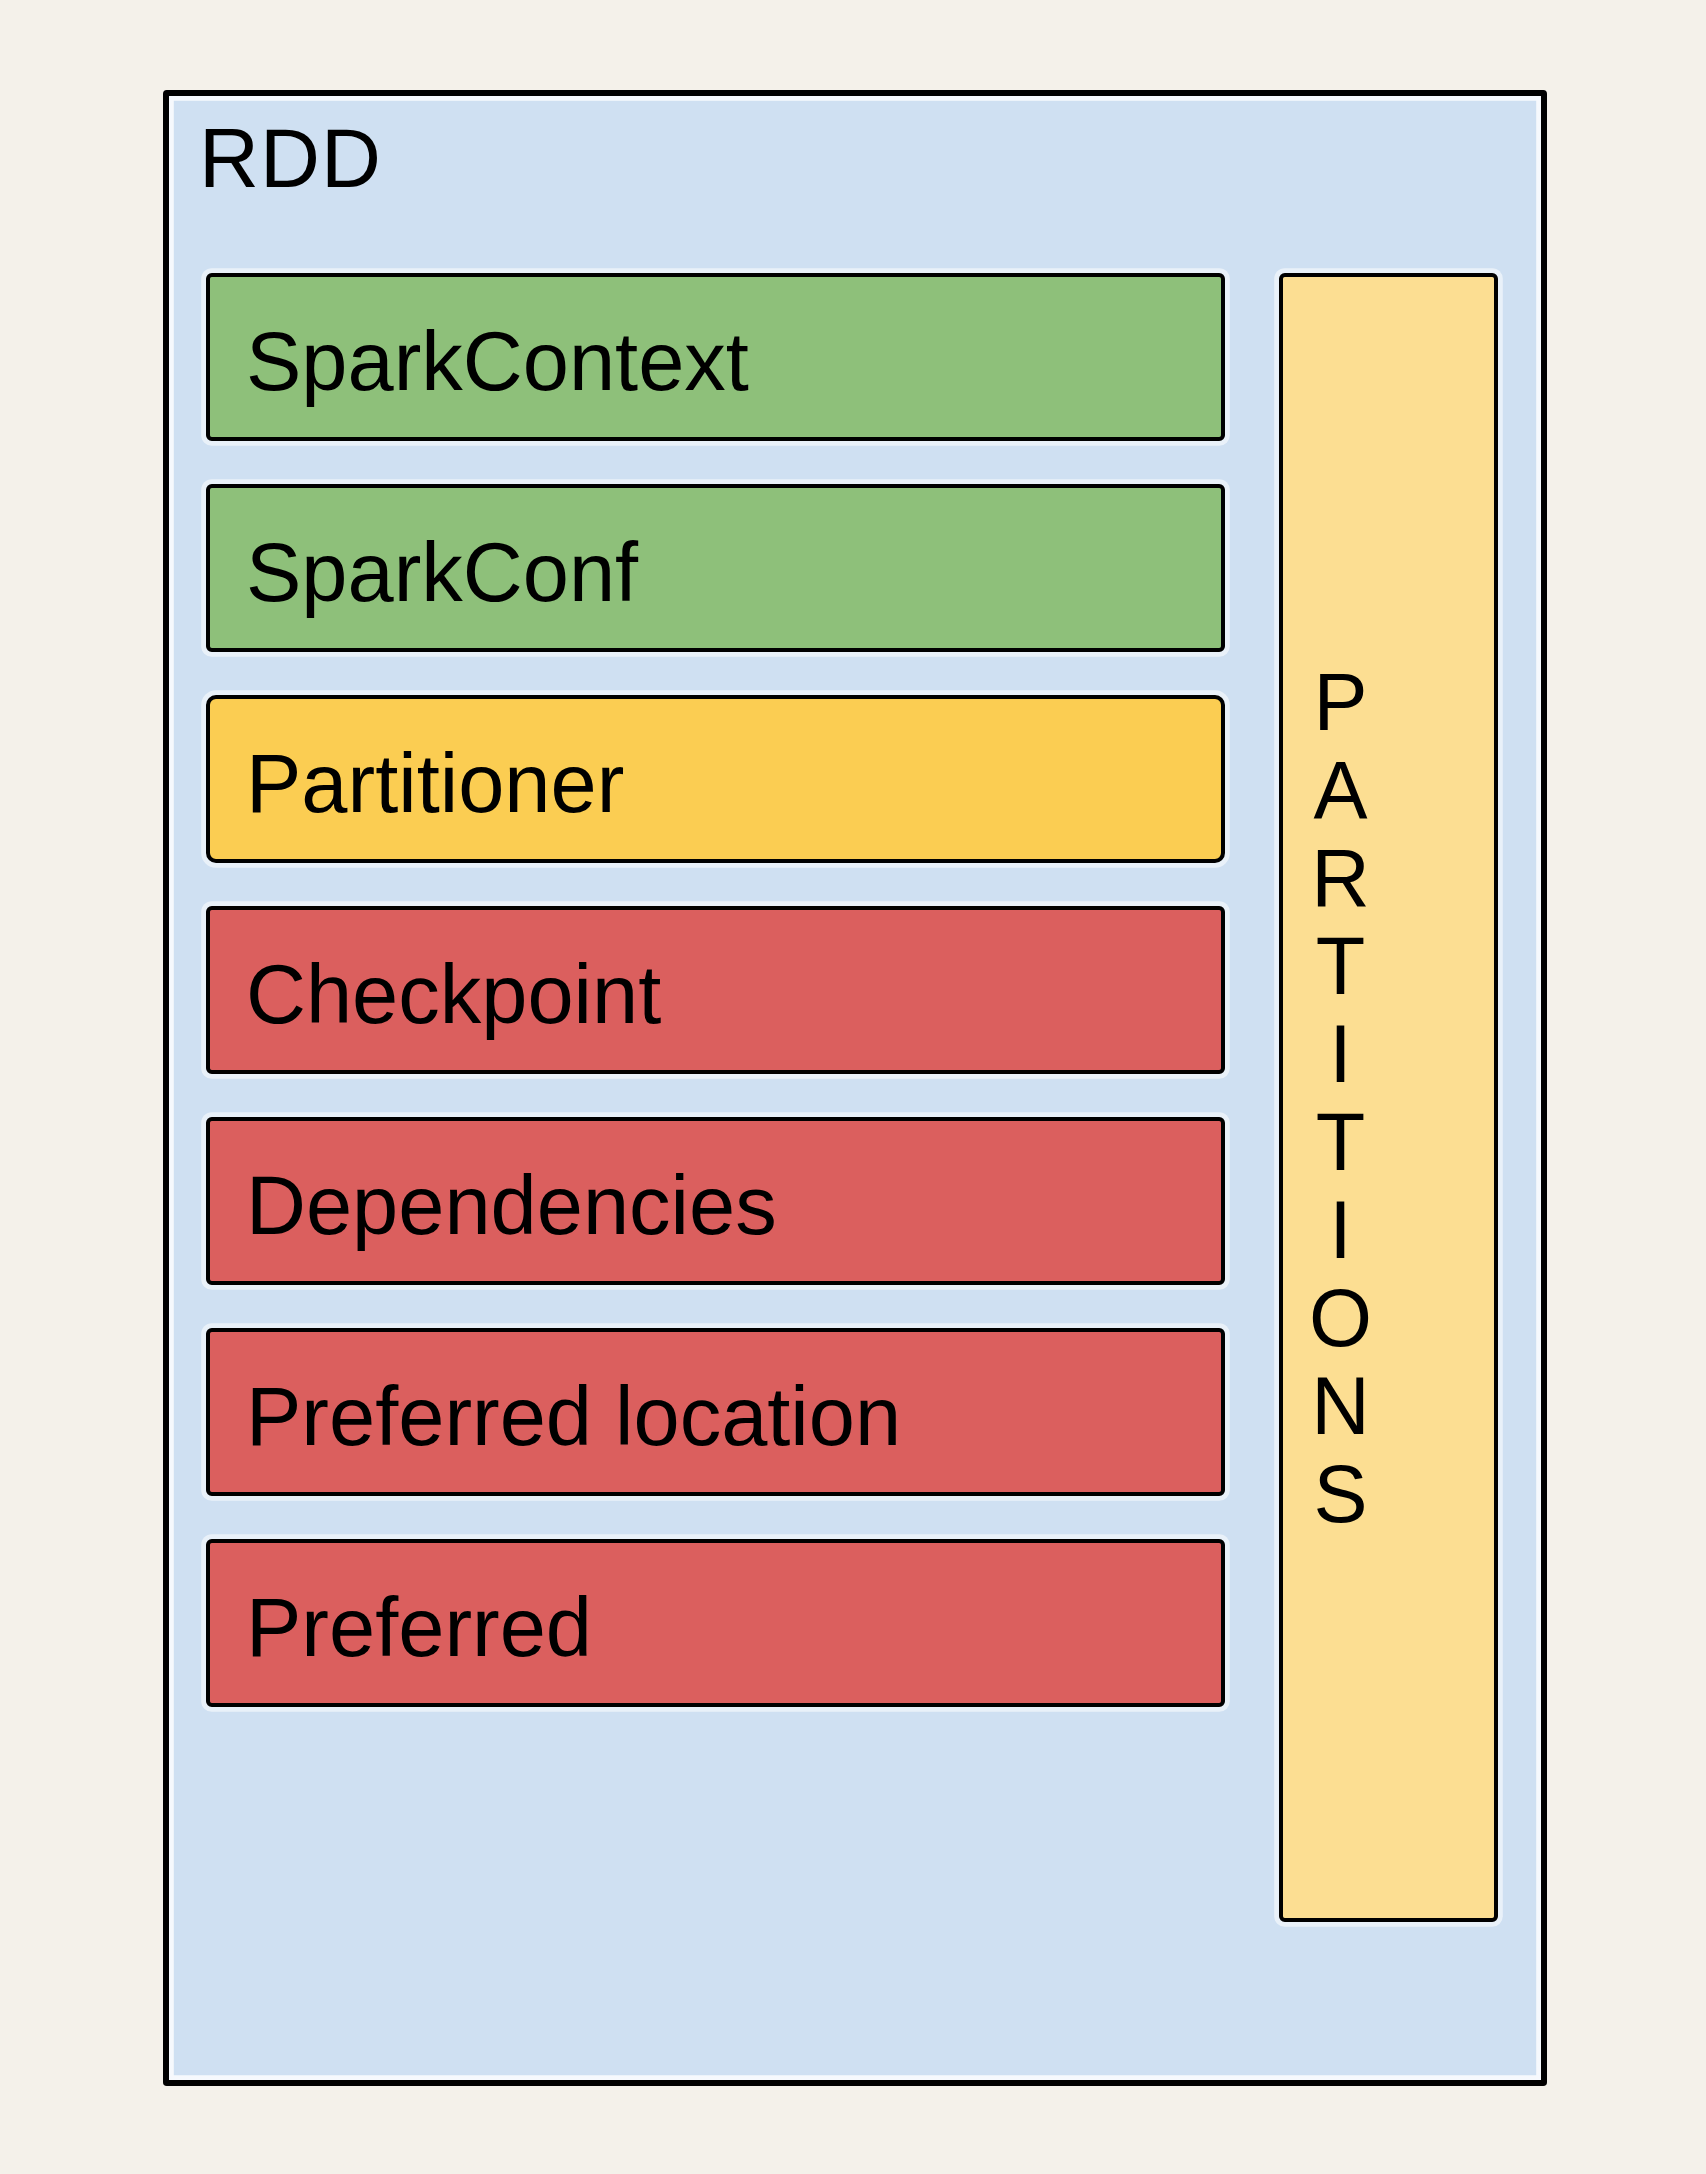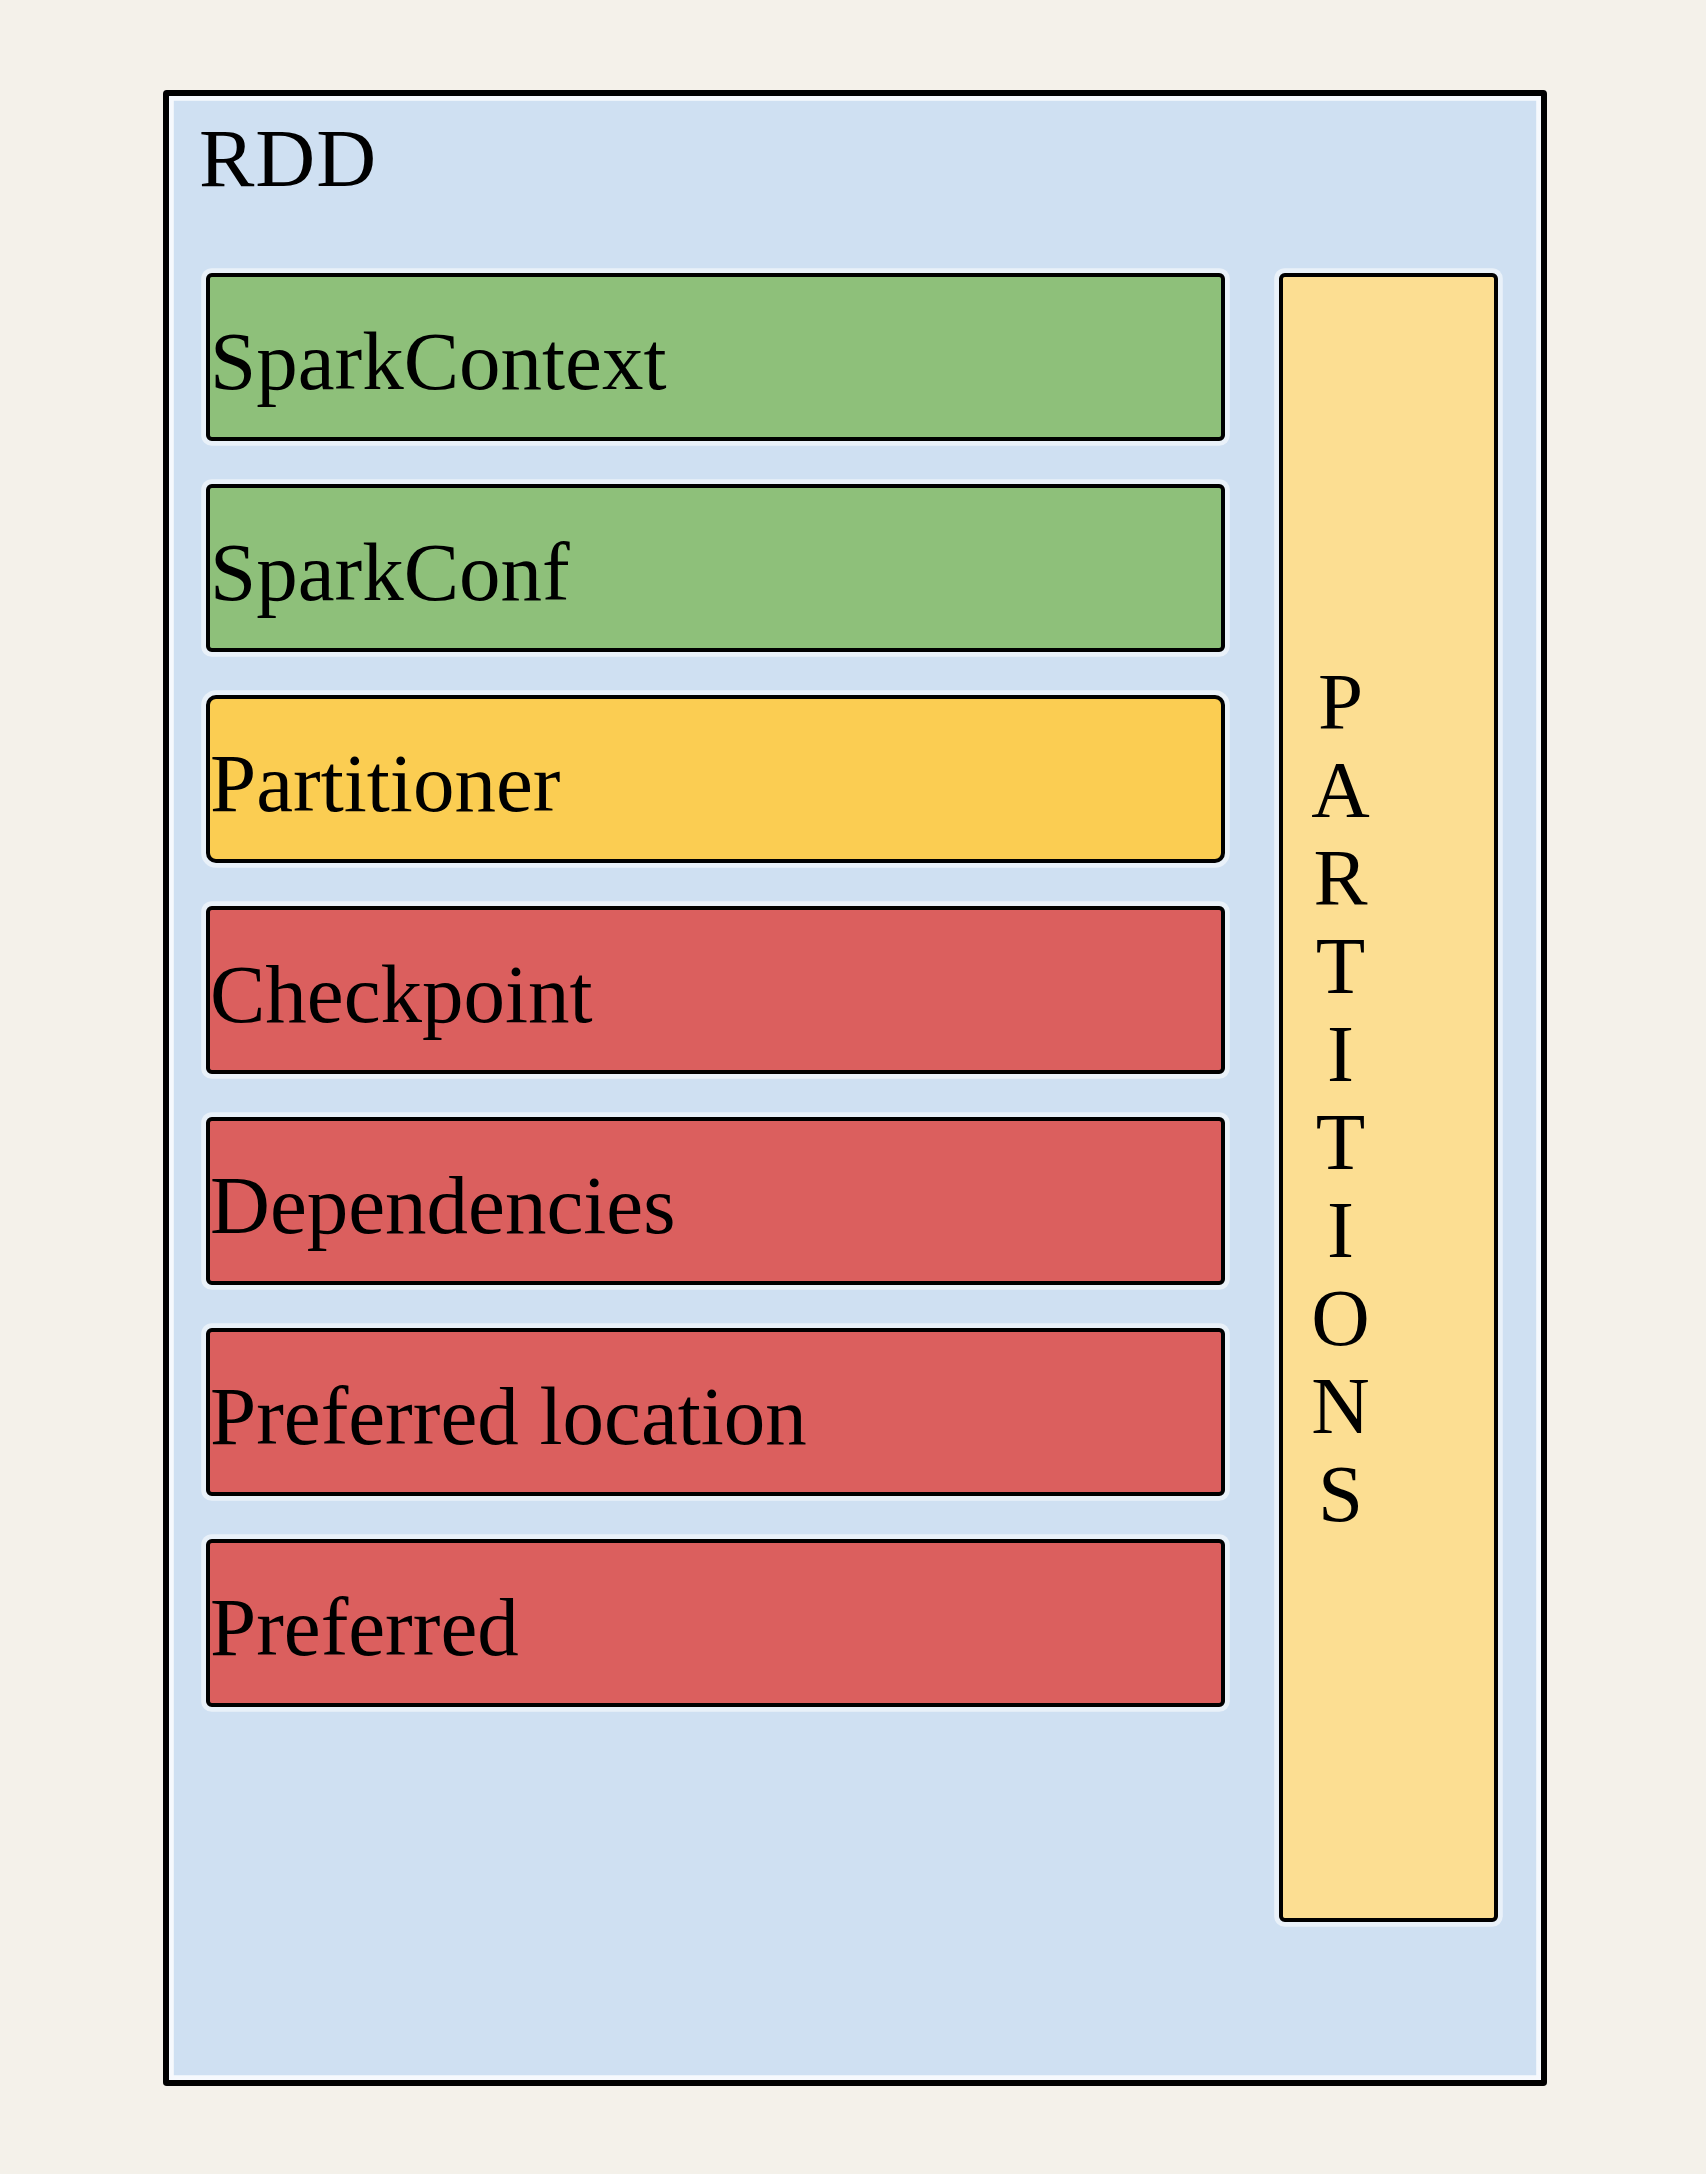--- a/index.html
+++ b/index.html
@@ -20,21 +20,20 @@
     position: absolute;
     left: 163px;
     top: 90px;
     width: 1384px;
     height: 1996px;
     box-sizing: border-box;
     background: var(--container-fill, #CFE0F2);
     border: 6.7px solid var(--border, #000);
     border-radius: 3.8px;
     box-shadow: inset 0 0 0 4.8px rgba(255,255,255,0.8);
-    font-family: Liberation Serif, serif;
   }
   .rdd-title {
     position: absolute;
     left: 30px;
     top: 21px;
     font-size: 83px;
     line-height: 83px;
     letter-spacing: 1px;
     white-space: nowrap;
   }
@@ -48,20 +47,21 @@
     gap: 43px;
   }
   .attr-row {
     box-sizing: border-box;
     height: 168px;
     width: 100%;
     border: 4.8px solid var(--border, #000);
     border-radius: 5.8px;
     display: flex;
     align-items: center;
+    padding-left: 36px;
     box-shadow: 0 0 0 4.8px rgba(255,255,255,0.55);
   }
   .attr-row.green  { background: var(--green, #8EC07A); }
   .attr-row.gold   { background: var(--gold, #FBCD52); border-radius: 10px; }
   .attr-row.red    { background: var(--red, #DB5F5E); }
   .attr-label {
     font-size: 83px;
     line-height: 83px;
     position: relative;
     top: 4.8px;

